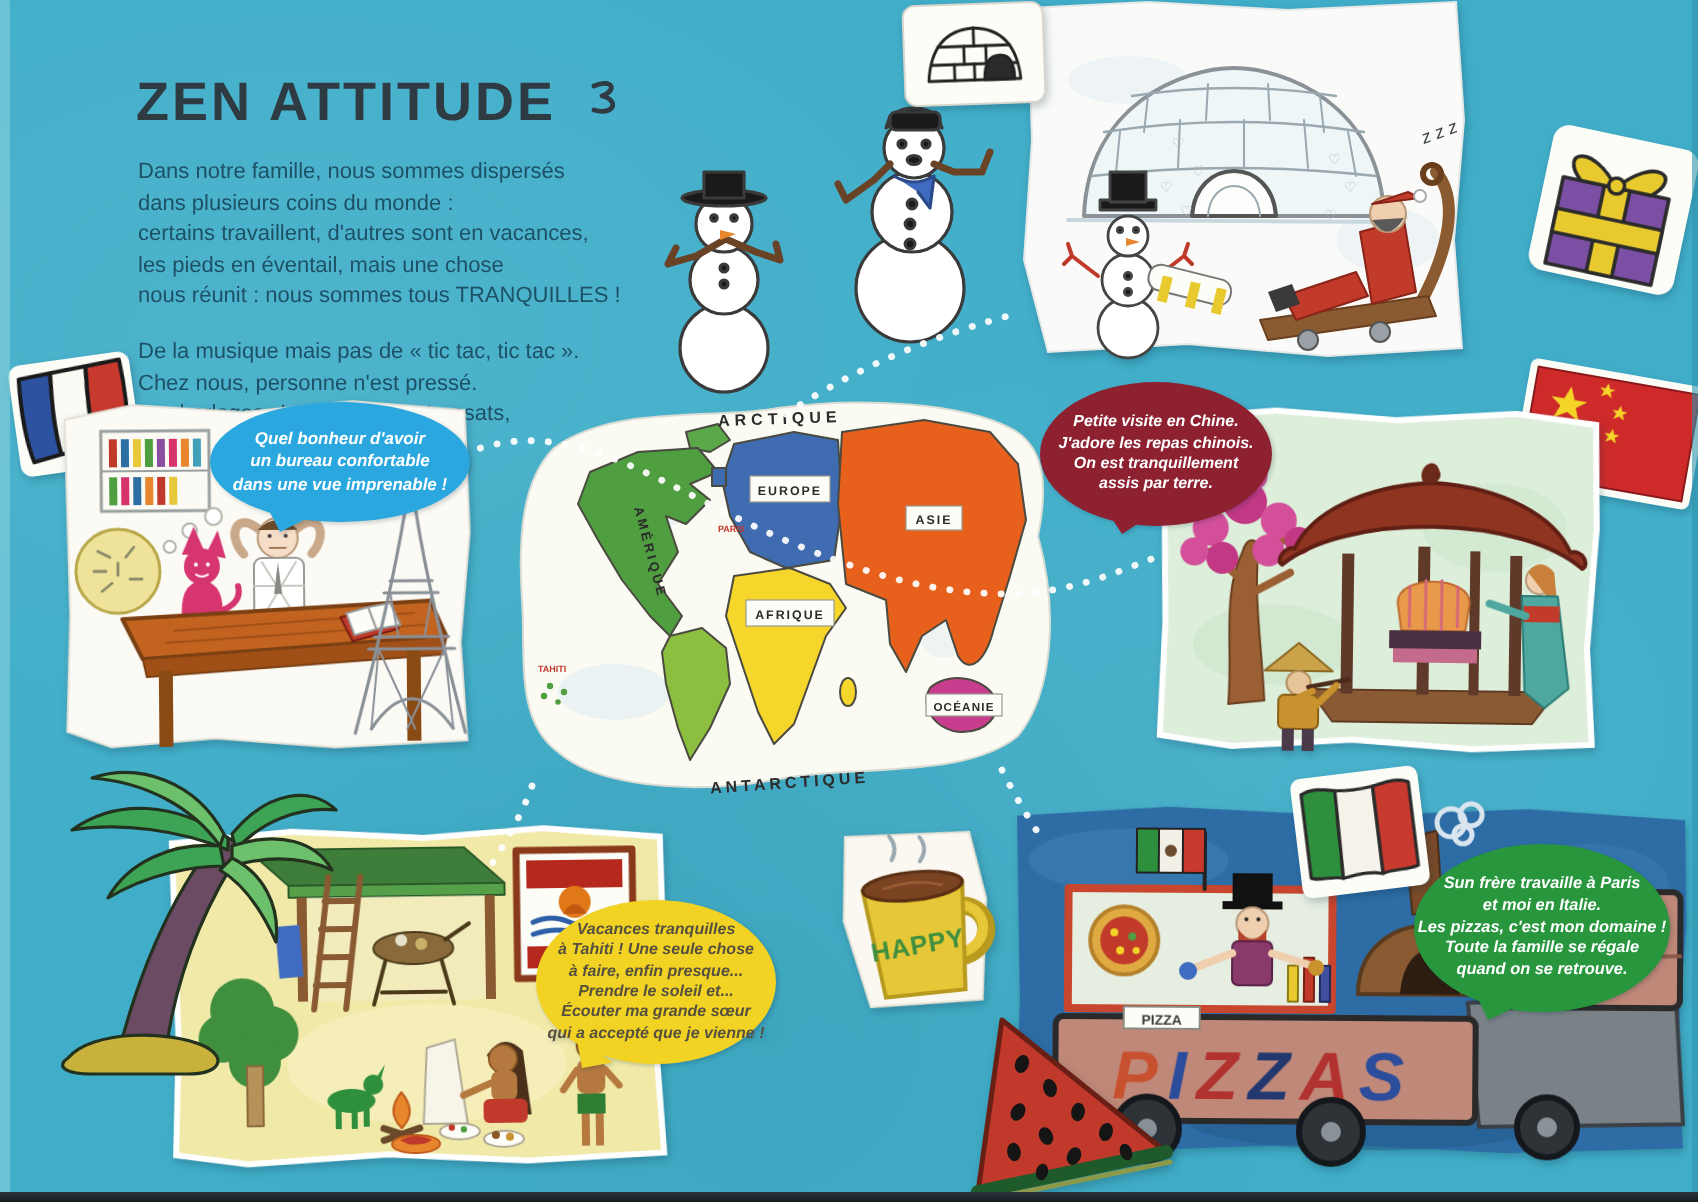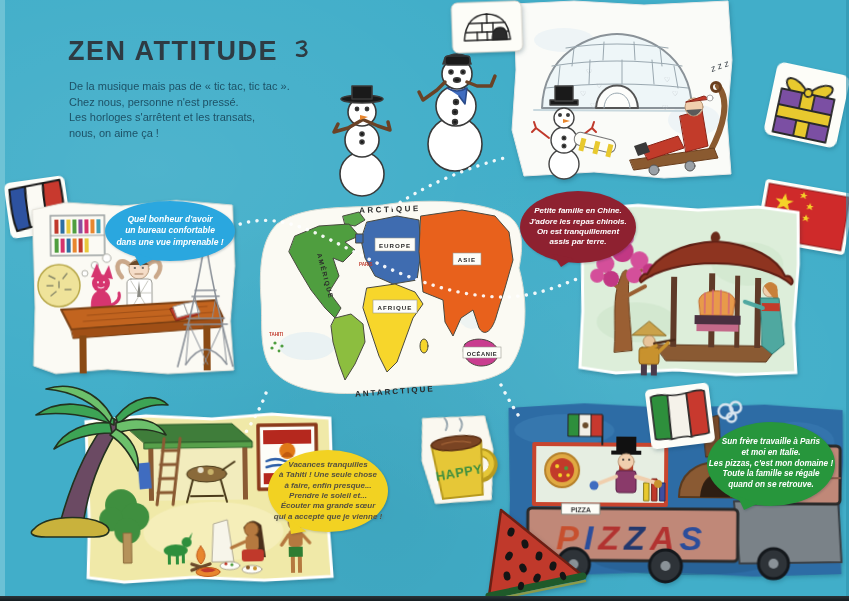--- a/index.html
+++ b/index.html
@@ -51,20 +51,25 @@
 
 <div id="page">
 
   <div id="header" class="abs">
     <div id="title-row">
       <h1>ZEN ATTITUDE</h1>
       <svg width="15" height="22" viewBox="0 0 15 22" style="margin:3px 0 0 2px">
         <path class="hand" d="M2,4 C11,0 14,6 6,9 C15,11 12,19 2,16" fill="none" stroke="#2e3b43" stroke-width="2.4"></path>
       </svg>
     </div>
+    <p class="para">Dans notre famille, nous sommes dispersés
+dans plusieurs coins du monde :
+certains travaillent, d'autres sont en vacances,
+les pieds en éventail, mais une chose
+nous réunit : nous sommes tous TRANQUILLES !</p>
     <p class="para">De la musique mais pas de « tic tac, tic tac ».
 Chez nous, personne n'est pressé.
 Les horloges s'arrêtent et les transats,
 nous, on aime ça !</p>
   </div>
 
   <svg class="abs card" style="left:6px;top:176px;transform:rotate(-8deg);z-index:3" width="64" height="62" viewBox="0 0 64 62">
     <rect x="1" y="3" width="61" height="56" rx="6" fill="#fdfdf8"></rect>
     <g class="hand" stroke="#1a1a1a" stroke-width="2">
       <path d="M6,10 C5,24 5,40 8,52 L22,50 C20,36 21,22 22,9 Z" fill="#2d52a0"></path>
@@ -568,21 +573,21 @@
       <ellipse cx="24" cy="72" rx="3.4" ry="4.6" transform="rotate(-10 24 72)"></ellipse>
       <ellipse cx="54" cy="74" rx="3.4" ry="4.6" transform="rotate(25 54 74)"></ellipse>
       <ellipse cx="80" cy="72" rx="3" ry="4.2" transform="rotate(-20 80 72)"></ellipse>
       <ellipse cx="38" cy="82" rx="3" ry="4.2" transform="rotate(12 38 82)"></ellipse>
     </g>
   </svg>
 
   <div id="bubble-paris" class="bubble">Quel bonheur d'avoir
 un bureau confortable
 dans une vue imprenable !</div>
-  <div id="bubble-china" class="bubble">Petite famille en Chine.
+  <div id="bubble-china" class="bubble">Petite visite en Chine.
 J'adore les repas chinois.
 On est tranquillement
 assis par terre.</div>
   <div id="bubble-tahiti" class="bubble">Vacances tranquilles
 à Tahiti ! Une seule chose
 à faire, enfin presque...
 Prendre le soleil et...
 Écouter ma grande sœur
 qui a accepté que je vienne !</div>
   <div id="bubble-italy" class="bubble">Sun frère travaille à Paris

